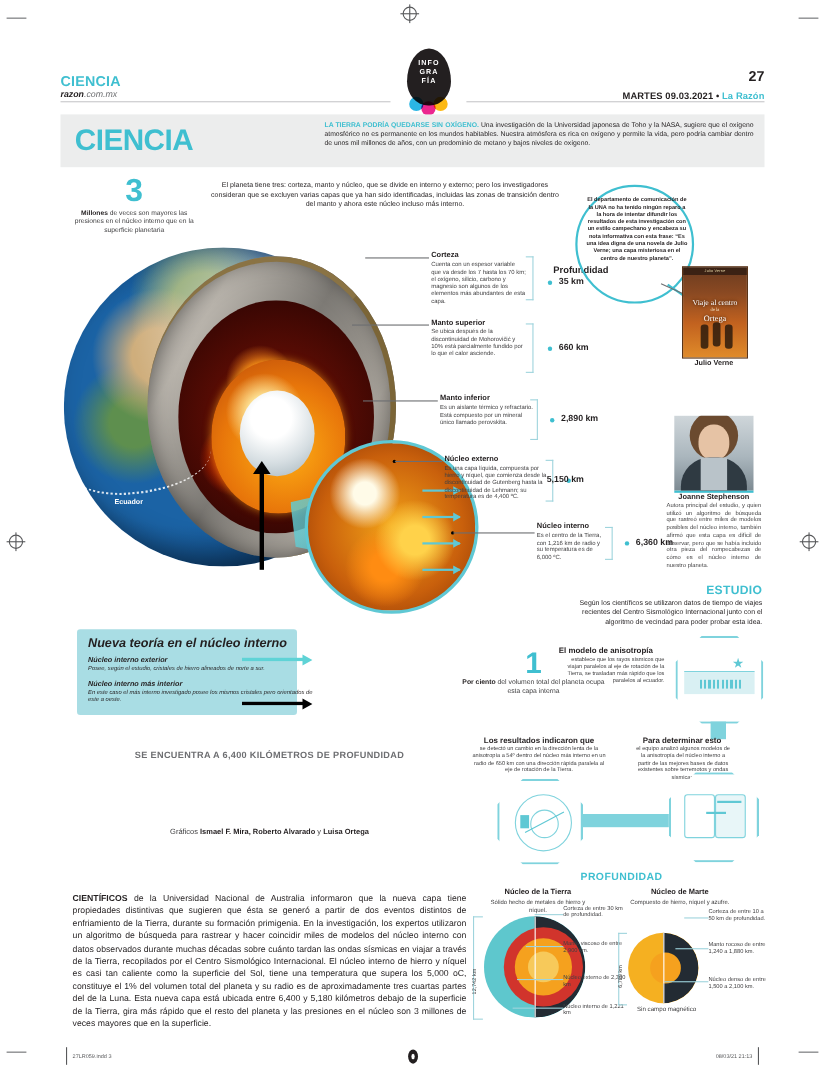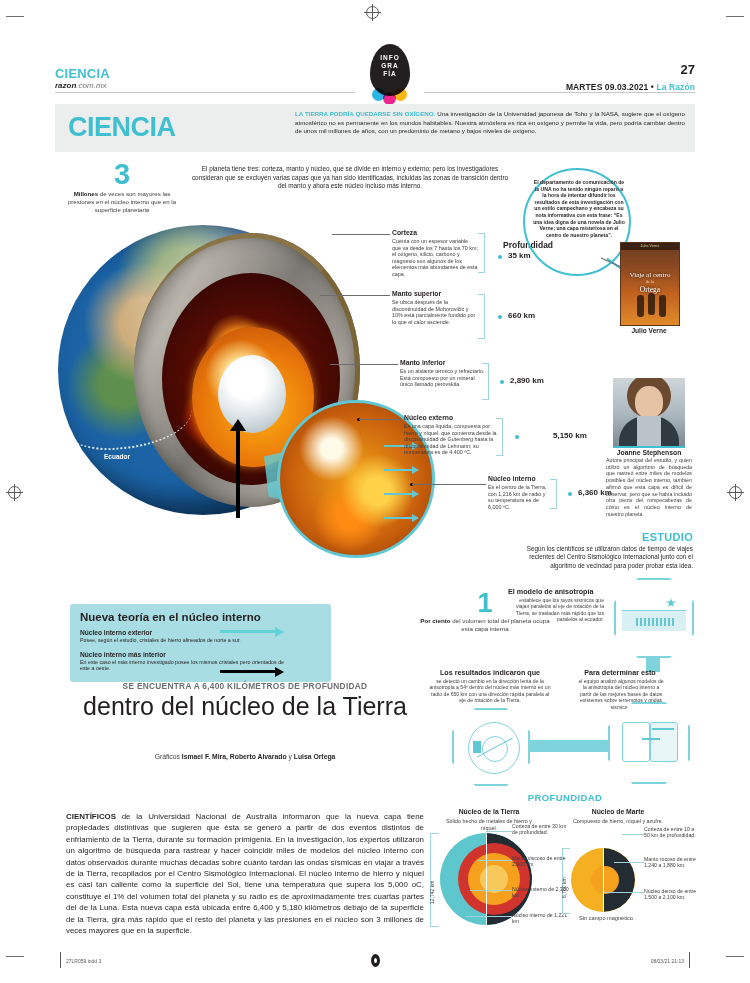--- a/index.html
+++ b/index.html
@@ -189,22 +189,22 @@
   .minibody{position:absolute;font-size:5.1px;line-height:6.4px;color:#414042;
             text-align:center;}
 
   
   #stat1{left:420px;top:590px;width:130px;text-align:center;}
   #stat1 .num{font-size:27px;font-weight:bold;color:#3fbfd0;line-height:26px;}
   #stat1 .cap{font-size:6.2px;line-height:8px;color:#414042;margin-top:1px;}
   #stat1 .cap b{color:#231f20;}
 
   
-  #teoria{left:70px;top:604px;width:261px;height:78px;background:#a9dde4;
-          border-radius:3px;}
+  #teoria{left:70px;top:572px;width:200px;height:78px;background:#a9dde4;
+          border-radius:3px;font-style:italic;}
   #teoria .h{position:absolute;left:10px;top:7px;font-size:11.5px;font-weight:bold;}
   #teoria .s1{position:absolute;left:10px;top:25px;font-size:6.6px;font-weight:bold;}
   #teoria .p1{position:absolute;left:10px;top:33px;width:210px;font-size:5.3px;
               line-height:6.4px;}
   #teoria .s2{position:absolute;left:10px;top:47px;font-size:6.6px;font-weight:bold;}
   #teoria .p2{position:absolute;left:10px;top:55px;width:210px;font-size:5.3px;
               line-height:6.4px;}
   #teoria .arrow1{position:absolute;left:150px;top:26px;width:56px;height:3px;
                   background:#5fd3d6;}
   #teoria .arrow1:after{content:"";position:absolute;right:-8px;top:-3.5px;
@@ -350,21 +350,21 @@
 <div class="dotk" style="left:357px;top:418px;"></div>
 <div class="leader" style="left:359px;top:419px;width:43px;"></div>
 <div class="callout" style="left:404px;top:414px;width:95px;">
   <div class="ttl">Núcleo externo</div>
   <div class="bdy">Es una capa líquida, compuesta por hierro y níquel, que comienza desde la discontinuidad de Gutenberg hasta la discontinuidad de Lehmann; su temperatura es de 4,400 ºC.</div>
 </div>
 <div class="vleader" style="left:502px;top:418px;height:38px;"></div>
 <div class="leader" style="left:496px;top:418px;width:7px;background:#9fd4dd;"></div>
 <div class="leader" style="left:496px;top:455px;width:7px;background:#9fd4dd;"></div>
 <div class="depthdot" style="left:515px;top:435px;"></div>
-<div class="depth" style="left:553px;top:431px;">5,150 km</div>
+<div class="depth" style="left:497px;top:431px;">5,150 km</div>
 
 <div class="dotk" style="left:410px;top:483px;"></div>
 <div class="leader" style="left:412px;top:484px;width:74px;"></div>
 <div class="callout" style="left:488px;top:475px;width:62px;">
   <div class="ttl">Núcleo interno</div>
   <div class="bdy">Es el centro de la Tierra, con 1,216 km de radio y su temperatura es de 6,000 ºC.</div>
 </div>
 <div class="vleader" style="left:556px;top:479px;height:30px;"></div>
 <div class="leader" style="left:550px;top:479px;width:7px;background:#9fd4dd;"></div>
 <div class="leader" style="left:550px;top:508px;width:7px;background:#9fd4dd;"></div>
@@ -444,21 +444,20 @@
   <div class="arrow1"></div>
   <div class="s1">Núcleo interno exterior</div>
   <div class="p1">Posee, según el estudio, cristales de hierro alineados de norte a sur.</div>
   <div class="s2">Núcleo interno más interior</div>
   <div class="p2">En este caso el más interno investigado posee los mismos cristales pero orientados de este a oeste.</div>
   <div class="arrow2"></div>
 </div>
 
 <div id="antetitulo" class="abs" style="text-align:center;">SE ENCUENTRA A 6,400 KILÓMETROS DE PROFUNDIDAD</div>
 <div id="headline" class="abs">
-  <div>dentro del núcleo de la Tierra</div>
 </div>
 <div id="credits" class="abs"><span>Gráficos </span><b>Ismael F. Mira, Roberto Alvarado</b><span> y </span><b>Luisa Ortega</b></div>
 
 <div id="body-copy" class="abs"><b>CIENTÍFICOS</b><span> de la Universidad Nacional de Australia informaron que la nueva capa tiene propiedades distintivas que sugieren que ésta se generó a partir de dos eventos distintos de enfriamiento de la Tierra, durante su formación primigenia. En la investigación, los expertos utilizaron un algoritmo de búsqueda para rastrear y hacer coincidir miles de modelos del núcleo interno con datos observados durante muchas décadas sobre cuánto tardan las ondas sísmicas en viajar a través de la Tierra, recopilados por el Centro Sismológico Internacional. El núcleo interno de hierro y níquel es casi tan caliente como la superficie del Sol, tiene una temperatura que supera los 5,000 oC, constituye el 1% del volumen total del planeta y su radio es de aproximadamente tres cuartas partes del de la Luna. Esta nueva capa está ubicada entre 6,400 y 5,180 kilómetros debajo de la superficie de la Tierra, gira más rápido que el resto del planeta y las presiones en el núcleo son 3 millones de veces mayores que en la superficie.</span></div>
 
 <div id="comp-h" class="abs">PROFUNDIDAD</div>
 
 <div class="comp-title" style="left:434px;top:808px;width:110px;">Núcleo de la Tierra</div>
 <div class="comp-sub" style="left:438px;top:818px;width:102px;">Sólido hecho de metales de hierro y níquel.</div>
 <div class="axis abs" style="left:430px;top:833px;width:8px;height:92px;"></div>

